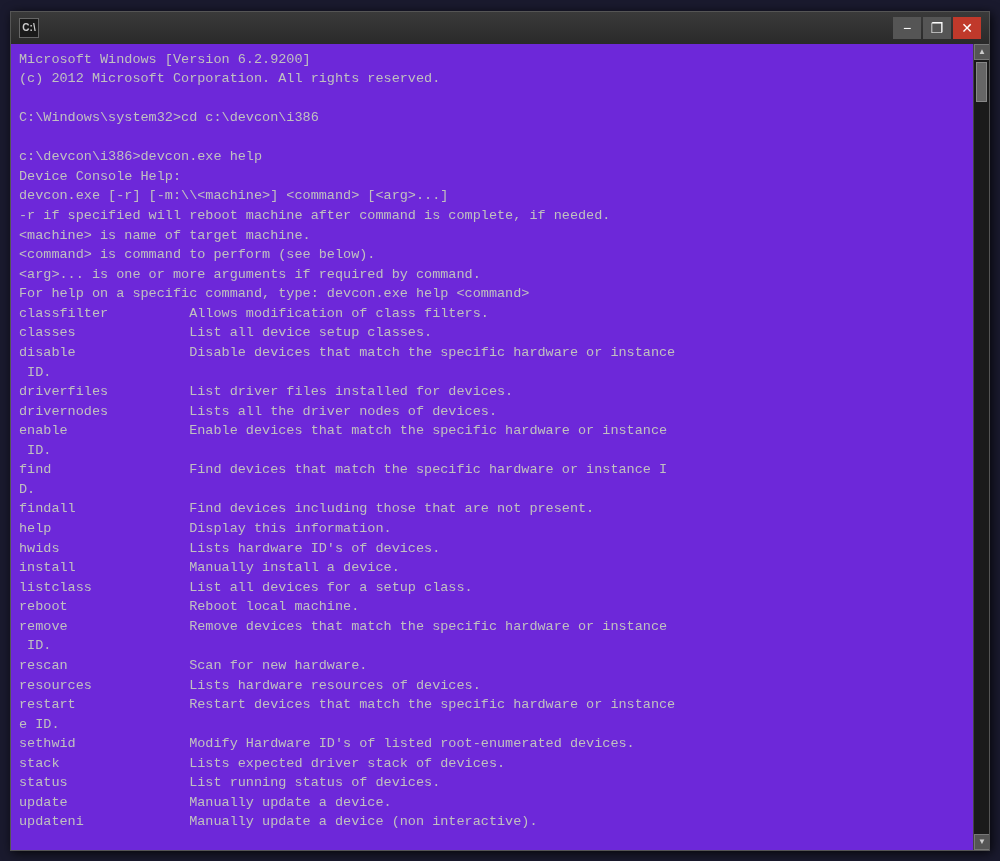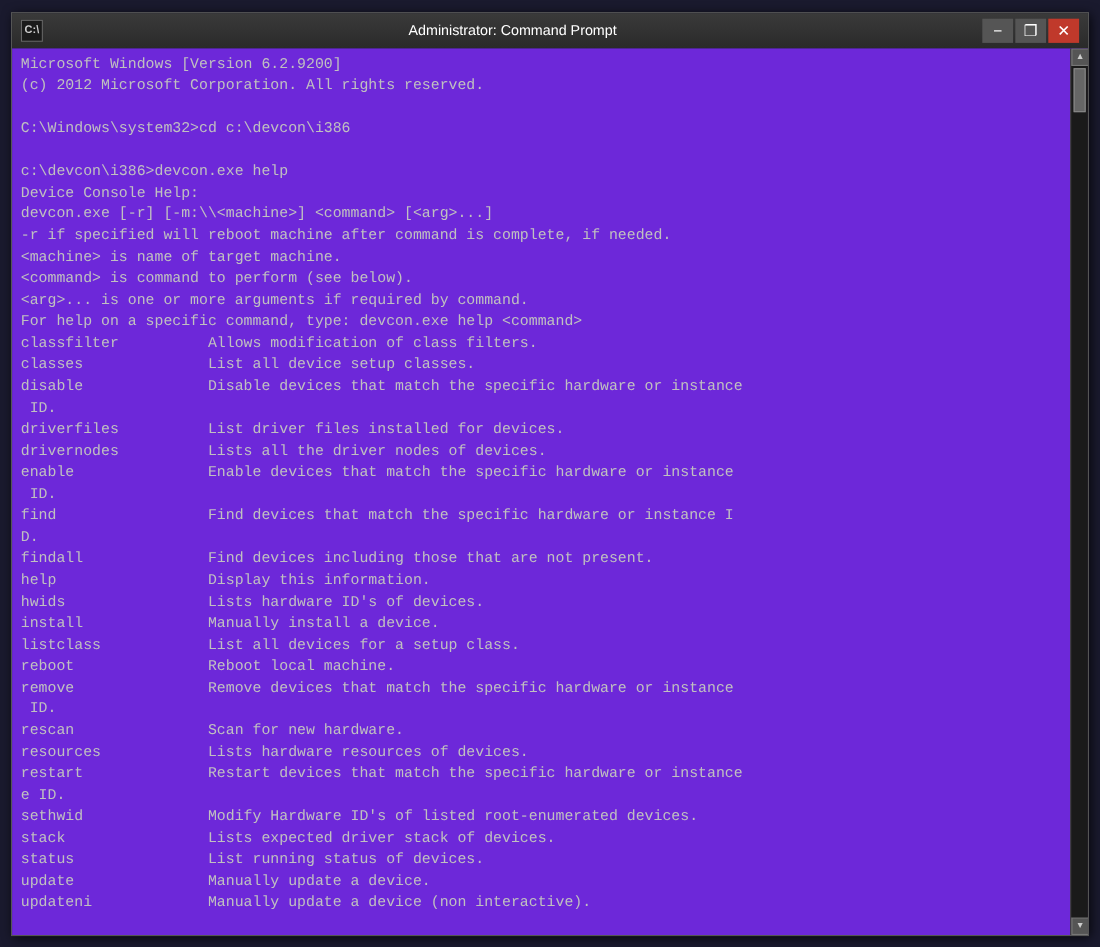--- a/index.html
+++ b/index.html
@@ -120,21 +120,20 @@
       background: #666;
       border: 1px solid #888;
     }
   </style>
 </head>
 <body>
 
 <div class="window">
   <div class="title-bar">
     <div class="title-bar-icon">C:\</div>
-    <div class="title-bar-title">Administrator: Command Prompt</div>
     <div class="title-bar-buttons">
       <button class="tb-btn">−</button>
       <button class="tb-btn">❐</button>
       <button class="tb-btn close">✕</button>
     </div>
   </div>
   <div class="console-body">
     <div class="console-content">Microsoft Windows [Version 6.2.9200]
 (c) 2012 Microsoft Corporation. All rights reserved.
 

